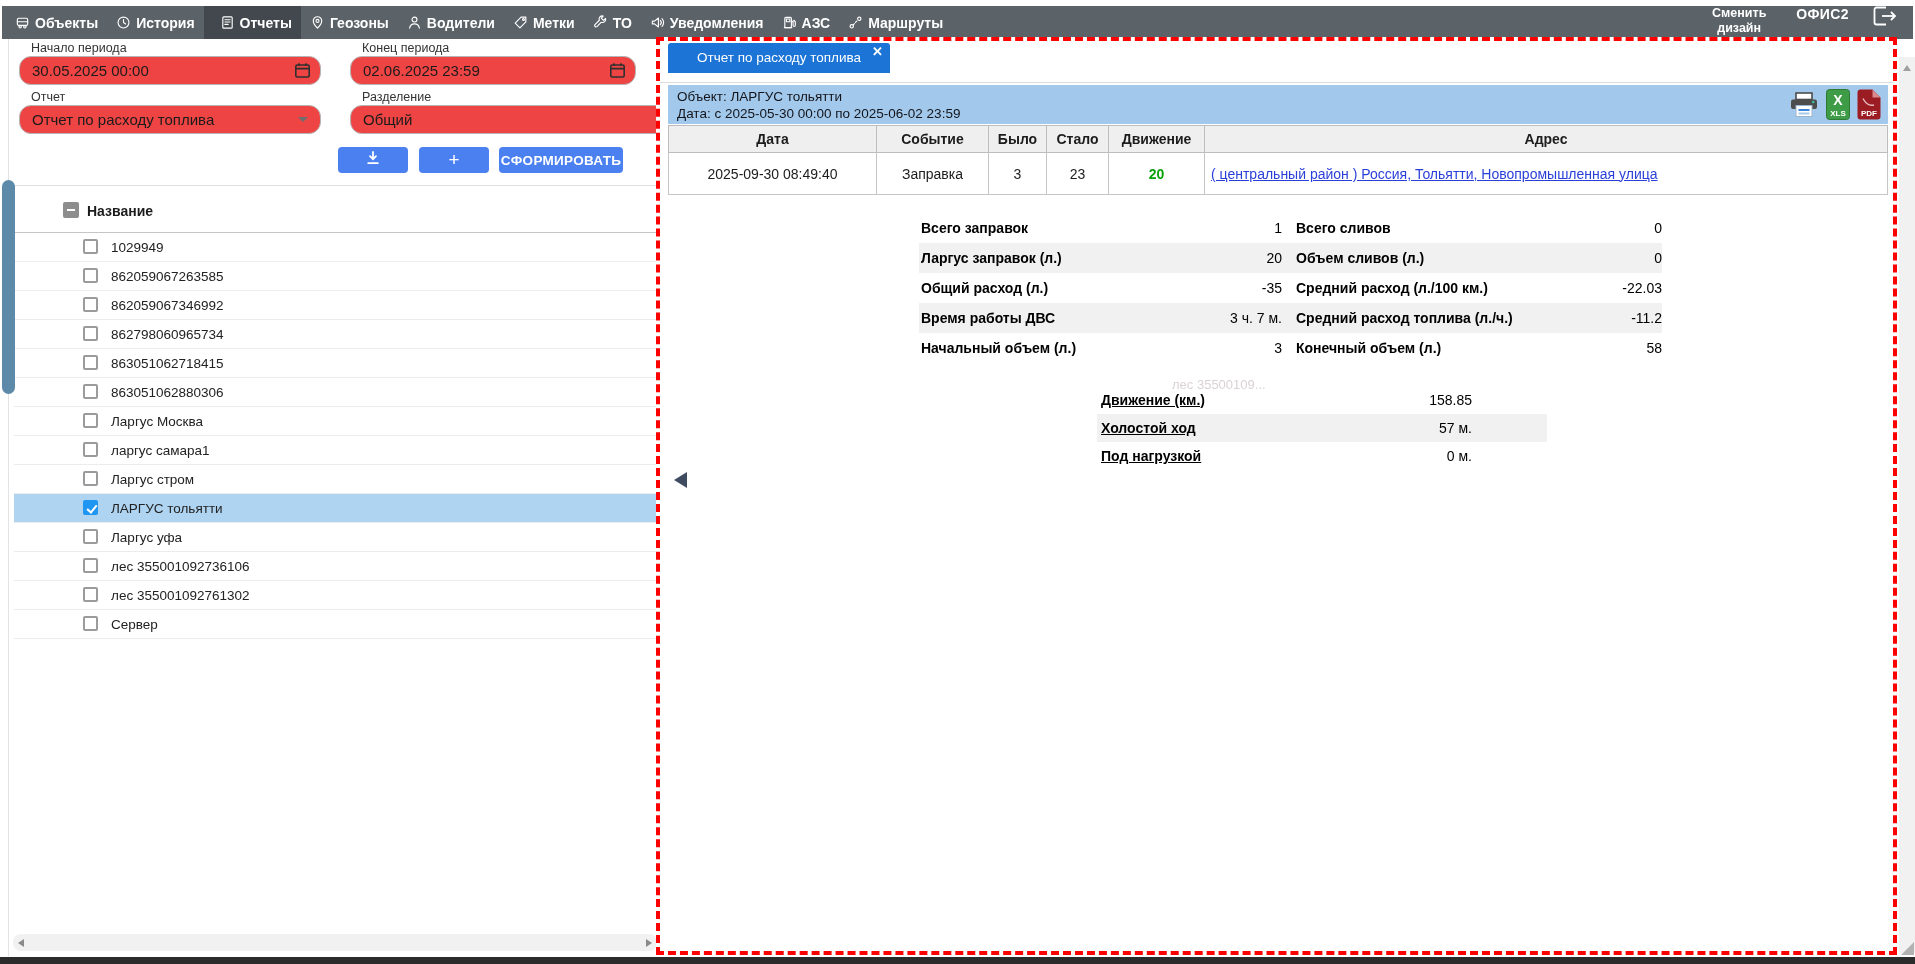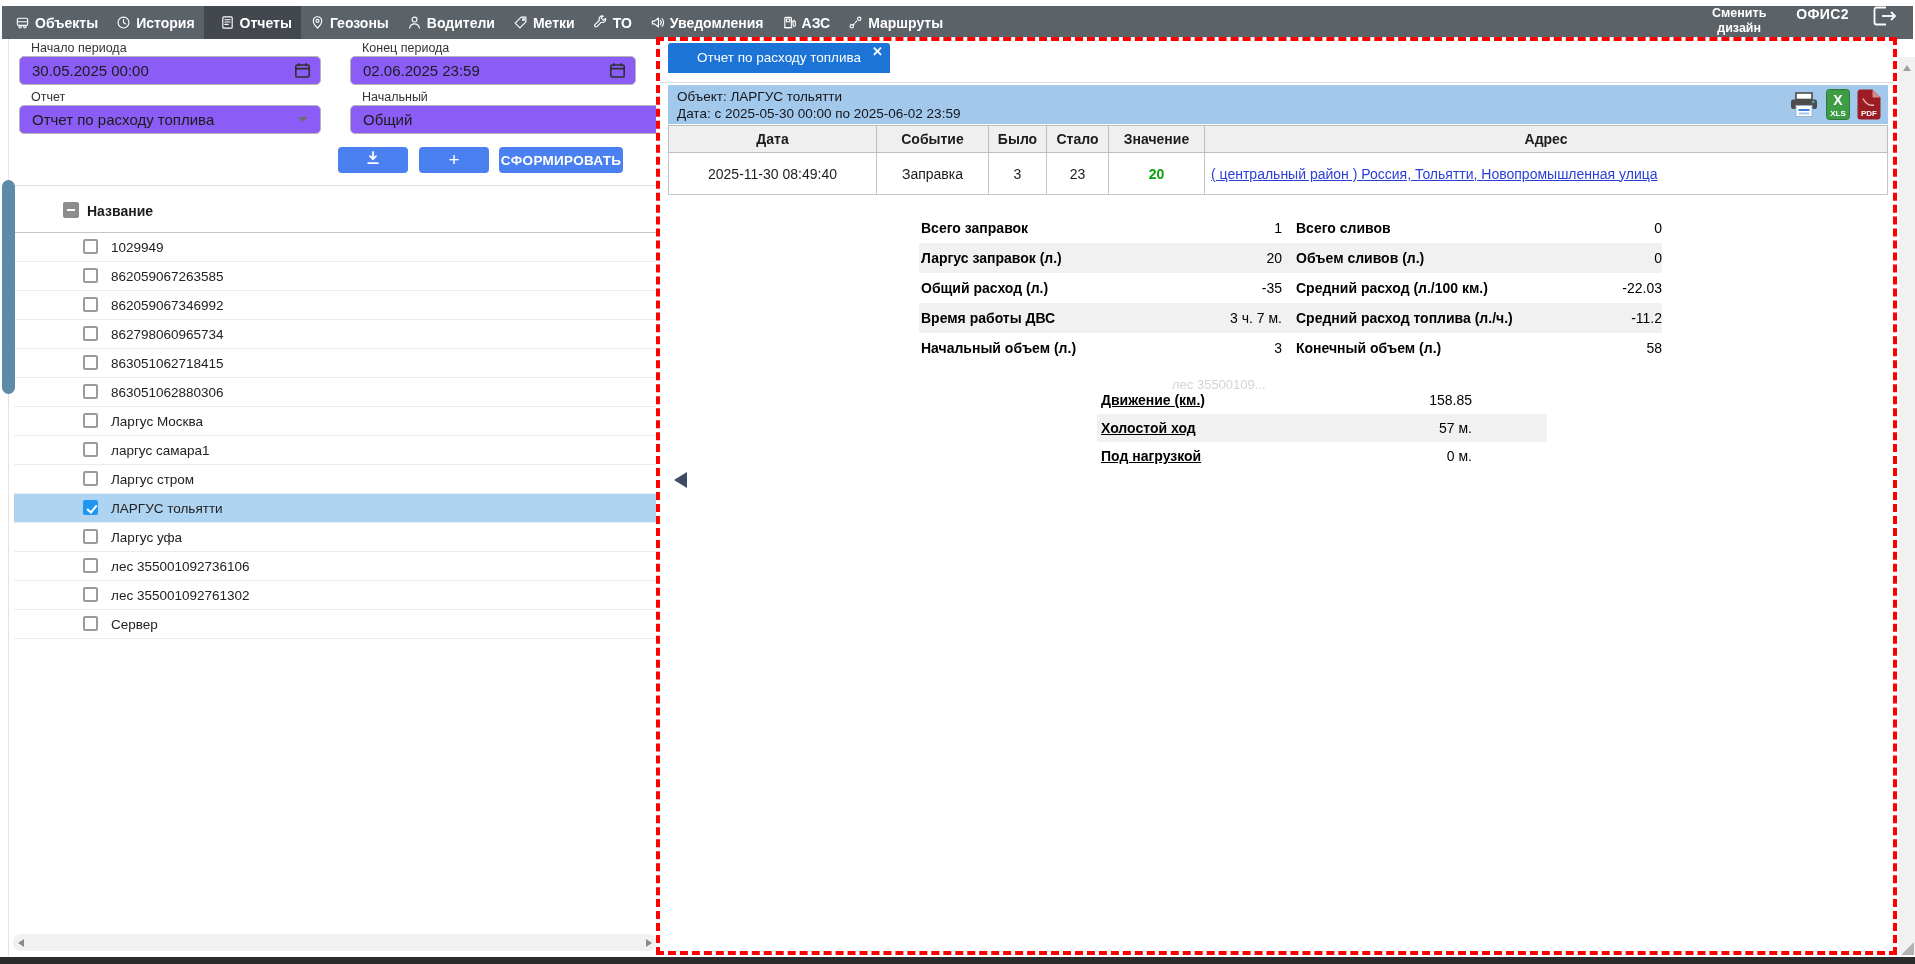--- a/index.html
+++ b/index.html
@@ -18,22 +18,22 @@
   .topbar-right { margin-left:auto; display:flex; align-items:flex-start; gap:24px; padding-right:16px; }
   .change-design { width:66px; text-align:center; font-size:12.5px; line-height:1.2;
     font-weight:bold; cursor:pointer; }
   .account { font-size:14px; font-weight:bold; letter-spacing:.4px; }
   .logout { display:flex; cursor:pointer; }
 
   
   .left-panel { position:absolute; left:8px; top:39px; width:648px; height:917px;
     border-left:1px solid #e3e3e3; background:#fff; }
   .fld-label { position:absolute; font-size:12.5px; color:#333; }
-  .fld { position:absolute; height:29px; border:1px solid #b5b5b5; border-radius:5px;
-    background:#8b5cf6; box-sizing:border-box; display:flex; align-items:center; cursor:pointer; }
+  .fld { position:absolute; height:29px; border:1px solid #b5b5b5; border-radius:12px;
+    background:#ef4444; box-sizing:border-box; display:flex; align-items:center; cursor:pointer; }
   .fld .val { padding-left:12px; font-size:15px; color:#1b1b1b; flex:1; white-space:nowrap; overflow:hidden; }
   .fld .cal { margin-right:9px; display:flex; }
   .fld .dd { margin-right:12px; width:0; height:0; border-left:5px solid transparent;
     border-right:5px solid transparent; border-top:5px solid #6e6e6e; }
   .btn { position:absolute; top:108px; height:26px; background:#4a80f0; border-radius:4px;
     color:#fff; display:flex; align-items:center; justify-content:center; cursor:pointer; }
   .divider { position:absolute; left:0; right:0; top:146px; border-top:1px solid #e0e0e0; }
 
   .cb { width:15px; height:15px; border:2px solid #9b9b9b; border-radius:2px;
     background:#fff; box-sizing:border-box; position:relative; }
@@ -253,21 +253,21 @@
       </svg>
     </span>
   </div>
 
   <div class="fld-label" style="left:22px; top:51px;">Отчет</div>
   <div class="fld" style="left:10px; top:66px; width:302px;">
     <div class="val">Отчет по расходу топлива</div>
     <span class="dd"></span>
   </div>
 
-  <div class="fld-label" style="left:353px; top:51px;">Начальный</div>
+  <div class="fld-label" style="left:353px; top:51px;">Разделение</div>
   <div class="fld" style="left:341px; top:66px; width:342px;">
     <div class="val">Общий</div>
     <span class="dd"></span>
   </div>
 
   <div class="btn" style="left:329px; width:70px;">
     <span>
       <svg width="16" height="16" viewBox="0 0 16 16" fill="none" stroke="#fff" stroke-width="1.8" stroke-linecap="round">
         <path d="M8 2v7M5 6.2 8 9.2l3-3"></path>
           <path d="M3.2 13.2h9.6"></path>
@@ -395,27 +395,27 @@
       <col style="width:62px">
         <col style="width:96px">
         <col>
     </colgroup>
     <thead>
         <tr id="report-thead-row">
           <th>Дата</th>
           <th>Событие</th>
           <th>Было</th>
           <th>Стало</th>
-          <th>Значение</th>
+          <th>Движение</th>
           <th>Адрес</th>
         </tr>
       </thead>
     <tbody id="report-tbody">
         <tr>
-          <td>2025-11-30 08:49:40</td>
+          <td>2025-09-30 08:49:40</td>
           <td>Заправка</td>
           <td>3</td>
           <td>23</td>
           <td class="val-green">20</td>
           <td class="addr"><a>( центральный район ) Россия, Тольятти, Новопромышленная улица</a></td>
         </tr>
       </tbody>
   </table>
 
   <div class="ghost">лес 35500109...</div>

